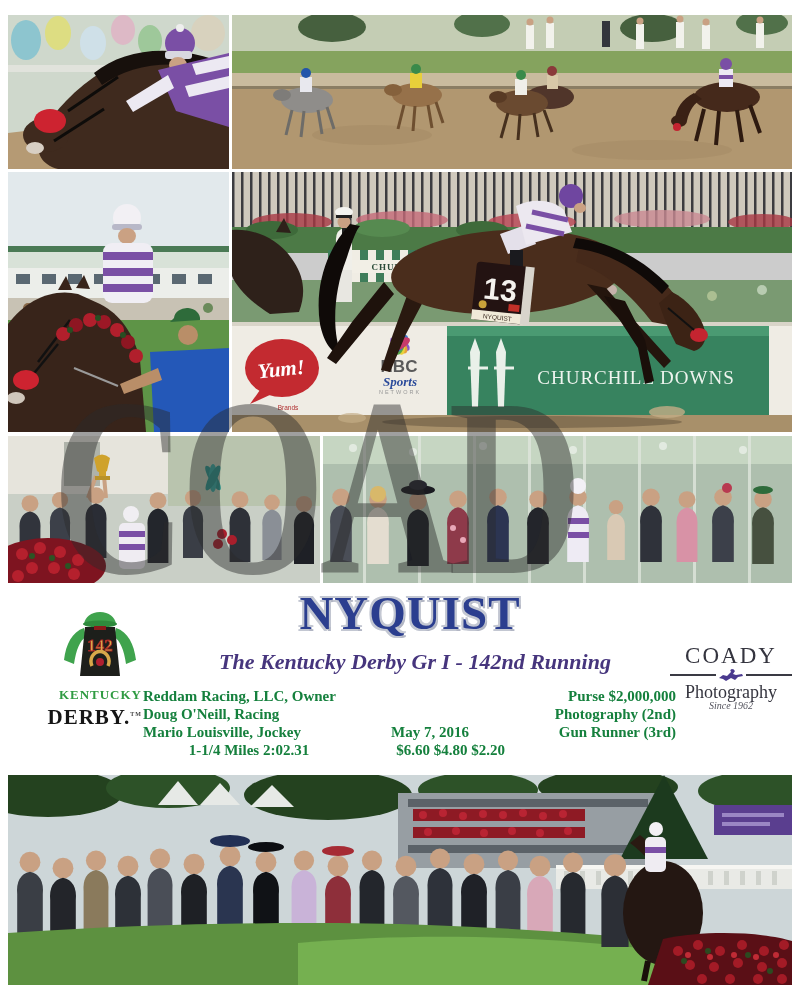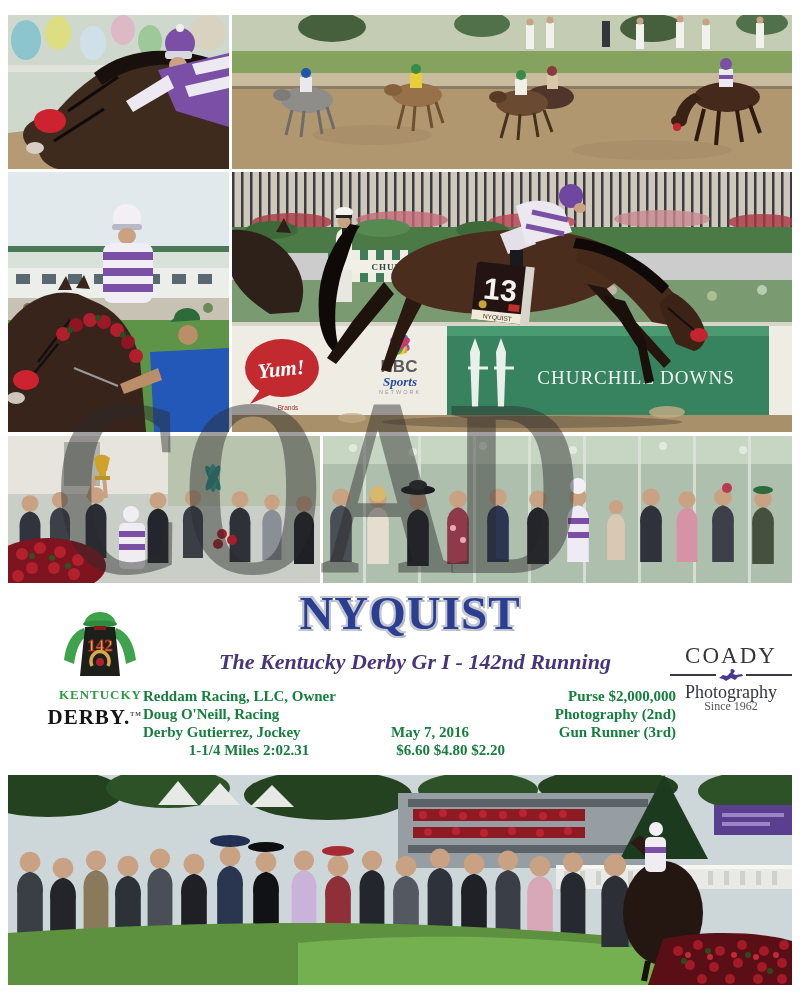--- a/index.html
+++ b/index.html
@@ -30,21 +30,21 @@
   .ri-r{text-align:right;}
   .kd-logo{position:absolute;left:28px;top:610px;width:114px;z-index:7;text-align:right;}
   .kd-kentucky{font-size:13px;font-weight:bold;letter-spacing:1px;color:#2f9b42;line-height:17px;}
   .kd-derby{font-size:21px;font-weight:bold;letter-spacing:1px;color:#151515;line-height:22px;}
   .kd-tm{font-size:6px;vertical-align:super;color:#444;}
   .coady-logo{position:absolute;left:670px;top:644px;width:122px;z-index:7;text-align:center;color:#35353f;}
   .cd-name{font-size:23px;letter-spacing:2px;line-height:24px;}
   .cd-div{display:flex;align-items:center;justify-content:center;gap:2px;height:14px;}
   .cd-line{flex:1;border-top:2px solid #3a3a44;}
   .cd-photography{font-size:18px;line-height:20px;}
-  .cd-since{font-size:12px;color:#55555f;line-height:8px;}
+  .cd-since{font-size:10px;color:#55555f;line-height:8px;font-style:italic;}
 </style>
 </head>
 <body>
 
 <div class="page">
 
   <svg width="0" height="0" style="position:absolute" aria-hidden="true">
     <defs>
       <g id="prs">
         <circle cx="0" cy="-8" r="6.5" fill="#c9a183"></circle>
@@ -492,21 +492,21 @@
       <span class="ri-l">Reddam Racing, LLC, Owner</span>
       <span class="ri-c"></span>
       <span class="ri-r">Purse $2,000,000</span>
     </div>
     <div class="ri-row">
       <span class="ri-l">Doug O'Neill, Racing</span>
       <span class="ri-c"></span>
       <span class="ri-r">Photography (2nd)</span>
     </div>
     <div class="ri-row">
-      <span class="ri-l">Derby Gutierrez, Jockey</span>
+      <span class="ri-l">Mario Louisville, Jockey</span>
       <span class="ri-c">May 7, 2016</span>
       <span class="ri-r">Gun Runner (3rd)</span>
     </div>
     <div class="ri-row">
       <span class="ri-c">1-1/4 Miles  2:02.31</span>
       <span class="ri-r">$6.60 $4.80 $2.20</span>
     </div>
   </div>
 
   <div class="coady-logo">

